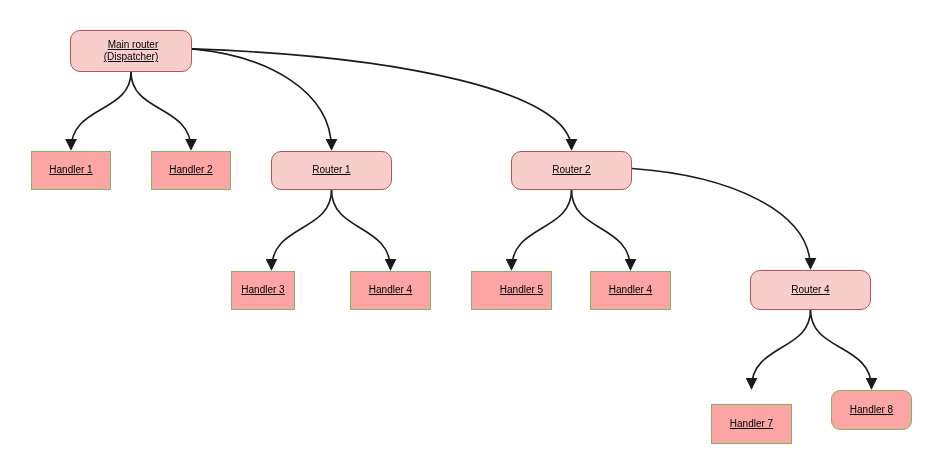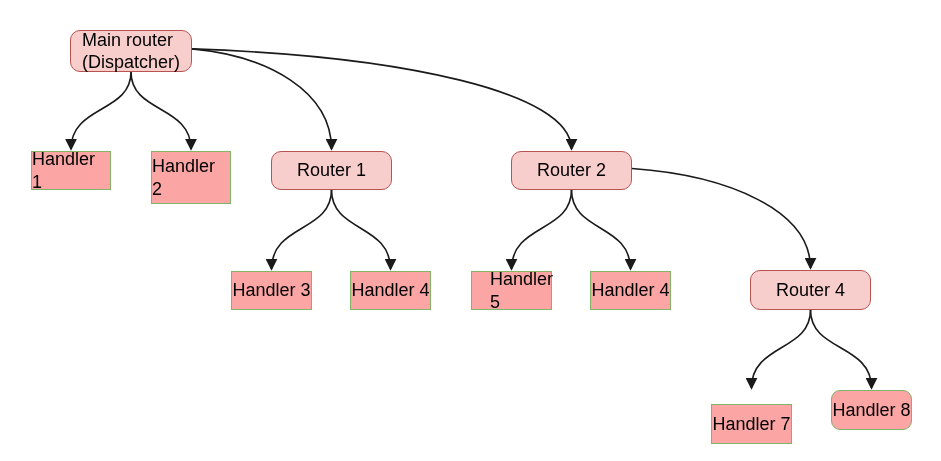--- a/index.html
+++ b/index.html
@@ -21,25 +21,26 @@
     top: 0;
     width: 941px;
     height: 461px;
   }
   .node {
     position: absolute;
     box-sizing: border-box;
     display: flex;
     align-items: center;
     justify-content: center;
-    text-align: left;
-    font-size: 18px;
+    text-align: right;
+    font-size: 10px;
     line-height: 1.25;
     color: #000000;
     white-space: pre-line;
+    text-decoration: underline;
   }
   .node.router {
     background: #f8cecc;
     border: 1.5px solid #b85450;
     border-radius: 10px;
   }
   .node.handler {
     background: #fca5a5;
     border: 1.5px solid #82b366;
     border-radius: 0;
@@ -66,24 +67,24 @@
         <path d="M 571.5 190 C 571.5 232.12, 630.5 224.01999999999998, 630.5 269" fill="none" stroke="#1a1a1a" stroke-width="1.6" marker-end="url(#arrowhead)"></path>
         <path d="M 632 168.55 C 730.175 175.55, 810.5 211.159, 810.5 268" fill="none" stroke="#1a1a1a" stroke-width="1.6" marker-end="url(#arrowhead)"></path>
         <path d="M 810.5 310 C 810.5 351.6, 751.5 343.6, 751.5 388" fill="none" stroke="#1a1a1a" stroke-width="1.6" marker-end="url(#arrowhead)"></path>
         <path d="M 810.5 310 C 810.5 351.6, 871.5 343.6, 871.5 388" fill="none" stroke="#1a1a1a" stroke-width="1.6" marker-end="url(#arrowhead)"></path>
       </g>
   </svg>
   <div id="node-layer">
       <div class="node router" style="left: 70px; top: 30px; width: 122px; height: 42px;">Main router
 (Dispatcher)</div>
       <div class="node handler" style="left: 31px; top: 151px; width: 80px; height: 39px;">Handler 1</div>
-      <div class="node handler" style="left: 151px; top: 151px; width: 80px; height: 53px;">Handler 2</div>
+      <div class="node handler" style="left: 151px; top: 151px; width: 80px; height: 39px;">Handler 2</div>
       <div class="node router" style="left: 271px; top: 151px; width: 121px; height: 39px;">Router 1</div>
       <div class="node router" style="left: 511px; top: 151px; width: 121px; height: 39px;">Router 2</div>
-      <div class="node handler" style="left: 231px; top: 271px; width: 81px; height: 39px;">Handler 3</div>
+      <div class="node handler" style="left: 231px; top: 271px; width: 64px; height: 39px;">Handler 3</div>
       <div class="node handler" style="left: 350px; top: 271px; width: 81px; height: 39px;">Handler 4</div>
       <div class="node handler" style="left: 471px; top: 271px; width: 81px; height: 39px; padding-left: 20px;">Handler 5</div>
       <div class="node handler" style="left: 590px; top: 271px; width: 81px; height: 39px;">Handler 4</div>
       <div class="node router" style="left: 750px; top: 270px; width: 121px; height: 40px;">Router 4</div>
       <div class="node handler" style="left: 711px; top: 390px; width: 81px; height: 40px; margin-top: 14px;">Handler 7</div>
       <div class="node handler" style="left: 831px; top: 390px; width: 81px; height: 40px; border-radius: 9px;">Handler 8</div>
     </div>
 </div>
 
 </body></html>

